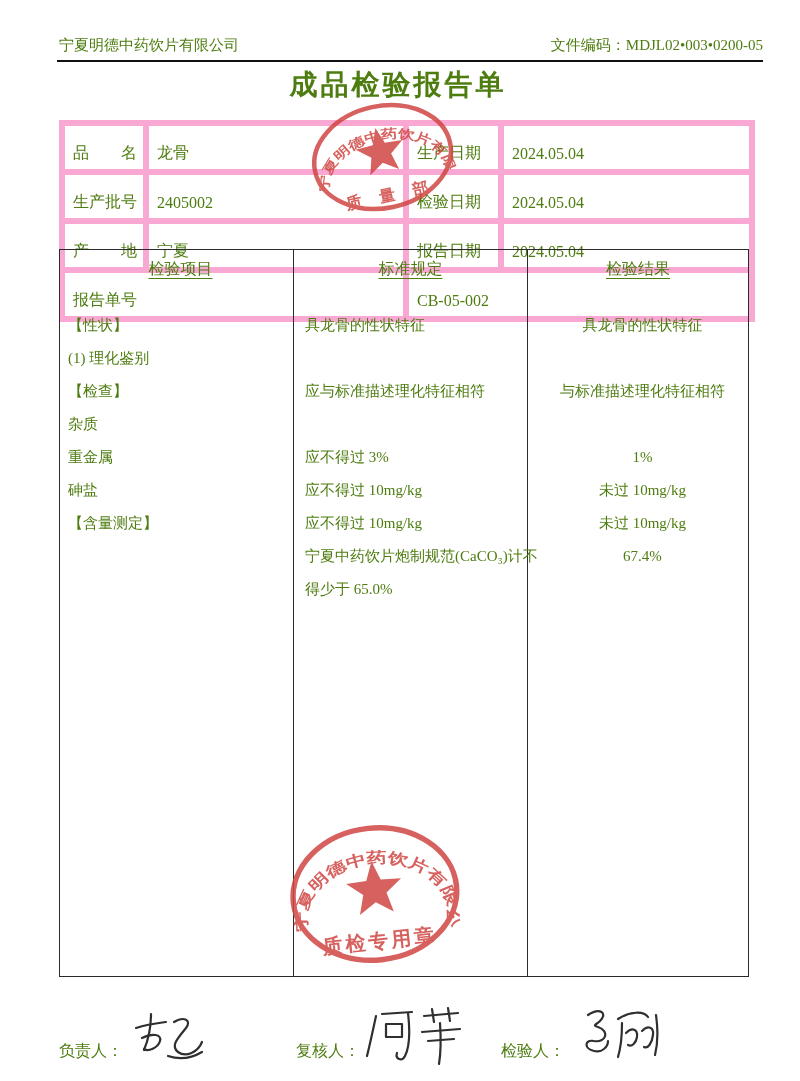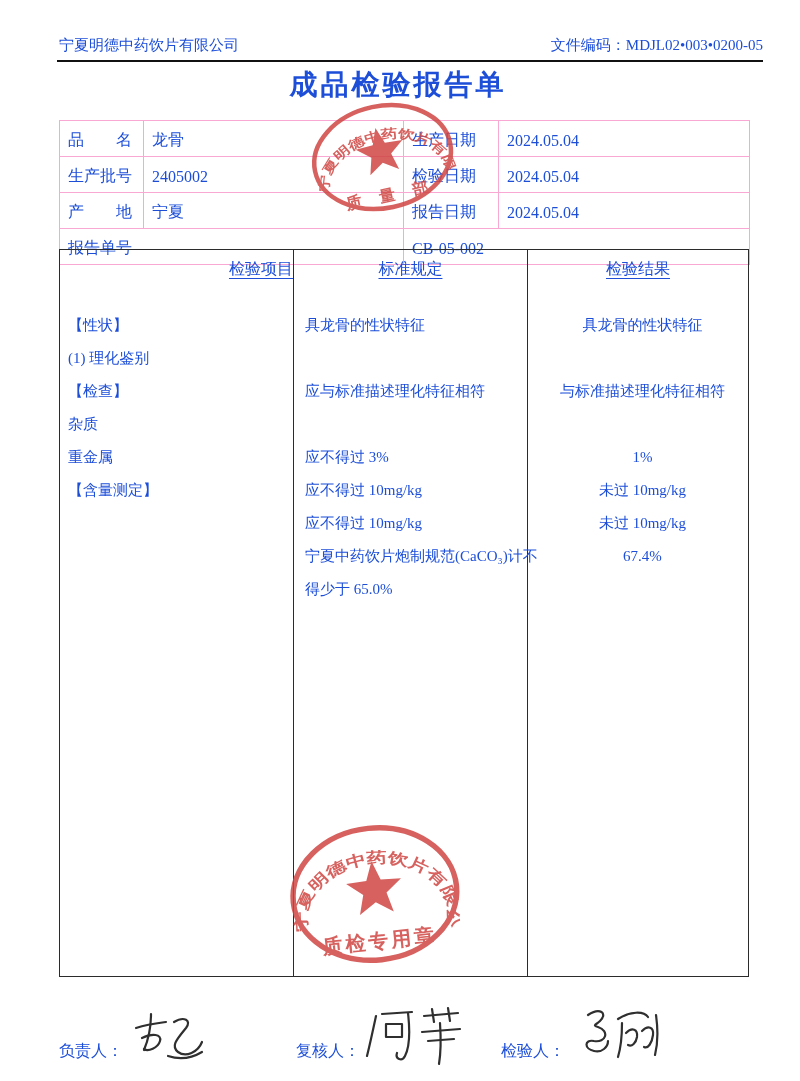--- a/index.html
+++ b/index.html
@@ -1,43 +1,43 @@
 <!DOCTYPE html>
 <html><head>
 <meta charset="utf-8">
 <style>
   html,body { margin:0; padding:0; background:#ffffff; }
   .page {
     position:relative; width:800px; height:1081px; background:#ffffff;
-    font-family:"Liberation Serif","DejaVu Serif",serif; color:#1d4ed8;
+    font-family:"Liberation Serif","DejaVu Serif",serif; color:#4d7c0f;
     overflow:hidden;
   }
   
   .hdr-company { position:absolute; left:59px; top:36px; font-size:15px; }
   .hdr-code    { position:absolute; right:37px; top:36px; font-size:15px; }
   .hdr-rule    { position:absolute; left:57px; top:60px; width:706px; height:2px; background:#111; }
   .doc-title   { position:absolute; left:0; right:4px; top:66px; text-align:center;
                  font-size:28px; font-weight:bold; letter-spacing:3px; }
   
   table.info { position:absolute; left:59px; top:120px; width:690px;
                border-collapse:collapse; table-layout:fixed; }
-  table.info td { border:1px solid #f9a8d4; height:31px; padding:4px 0 0 8px;
+  table.info td { border:6px solid #f9a8d4; height:31px; padding:12px 0 0 8px;
                   font-size:16px; white-space:nowrap; overflow:hidden; }
   td.c-val { padding-left:10px; }
   td.c-val2 { padding-left:12px; }
   
   .insp { position:absolute; left:59px; top:249px; width:690px; height:728px;
           border:1px solid #2b2b2b; box-sizing:border-box; display:flex; z-index:1; }
   .insp .col { box-sizing:border-box; height:100%; }
   .insp .col1 { width:235px; border-right:1px solid #2b2b2b; }
   .insp .col2 { width:234px; border-right:1px solid #2b2b2b; }
   .insp .col3 { width:221px; }
   .col-head { padding-top:9px; font-size:16px; }
   .col-head span { text-decoration:underline; text-underline-offset:4px; }
-  .col1 .col-head { padding-left:8px; text-align:right; }
+  .col1 .col-head { padding-left:8px; text-align:center; }
   .col2 .col-head, .col3 .col-head { text-align:center; }
   .lines { margin-top:29px; font-size:15px; }
   .ln { height:33px; line-height:33px; white-space:nowrap; }
   .col1 .ln { padding-left:8px; }
   .col2 .ln { padding-left:11px; }
   .col3 .ln { padding-left:9px;text-align:center; }
   
   .conclusion { position:absolute; left:59px; top:976px; width:690px; height:39px;
                 box-sizing:border-box; border:1px solid #2b2b2b; font-size:16px;
                 line-height:37px; padding-left:20px; white-space:nowrap; background:#fff; }
@@ -98,20 +98,21 @@
 
   <div class="insp">
     <div class="col col1">
       <div class="col-head"><span>检验项目</span></div>
       <div class="lines">
         <div class="ln">【性状】</div>
         <div class="ln">(1) 理化鉴别</div>
         <div class="ln">【检查】</div>
         <div class="ln">杂质</div>
         <div class="ln">重金属</div>
+        <div class="ln">砷盐</div>
         <div class="ln">【含量测定】</div>
         <div class="ln"></div>
       </div>
     </div>
     <div class="col col2">
       <div class="col-head"><span>标准规定</span></div>
       <div class="lines">
         <div class="ln">具龙骨的性状特征</div>
         <div class="ln"></div>
         <div class="ln">应与标准描述理化特征相符</div>

